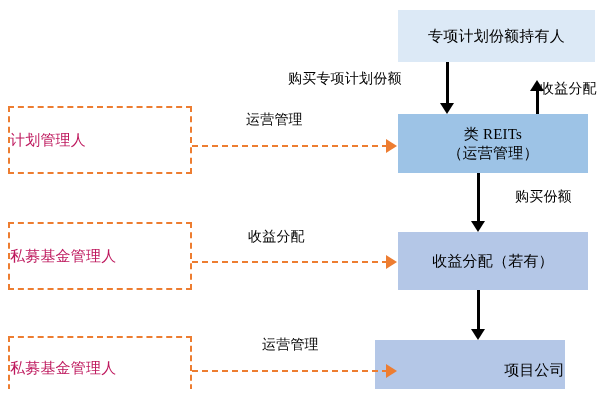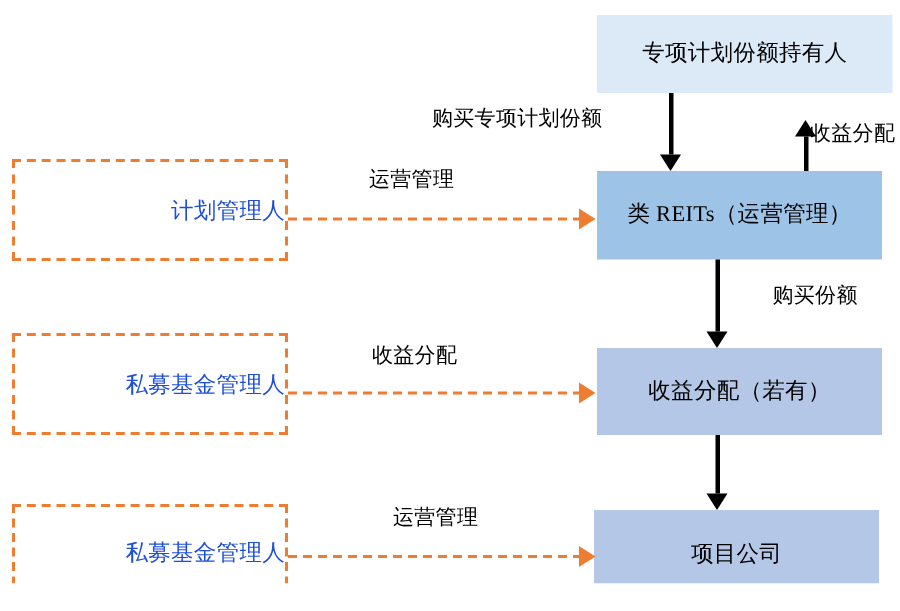--- a/index.html
+++ b/index.html
@@ -38,36 +38,37 @@
   }
   .node-reits {
     left: 398px; top: 114px; width: 190px; height: 59px;
     background: #9dc3e6;
   }
   .node-fund {
     left: 398px; top: 232px; width: 190px; height: 58px;
     background: #b4c7e7;
   }
   .node-spv {
-    left: 396px; top: 340px; width: 190px; height: 60px;
+    left: 375px; top: 340px; width: 190px; height: 60px;
     background: #b4c7e7;
+    justify-content: flex-end;
   }
   .node-two-line {
-    flex-direction: row;
+    flex-direction: column;
   }
 
   
   .actor {
     position: absolute;
     display: flex;
     align-items: center;
-    justify-content: flex-end;
+    justify-content: flex-start;
     border: 2px dashed #ed7d31;
     background: transparent;
-    color: #1d4ed8;
+    color: #be185d;
     font-size: 15px;
     letter-spacing: 0.2px;
     box-sizing: border-box;
   }
   .actor-plan   { left: 8px;  top: 106px; width: 184px; height: 68px; }
   .actor-pefund { left: 8px;  top: 222px; width: 184px; height: 68px; }
   .actor-asset  { left: 8px;  top: 336px; width: 184px; height: 64px; }
 
   
   .vline {

